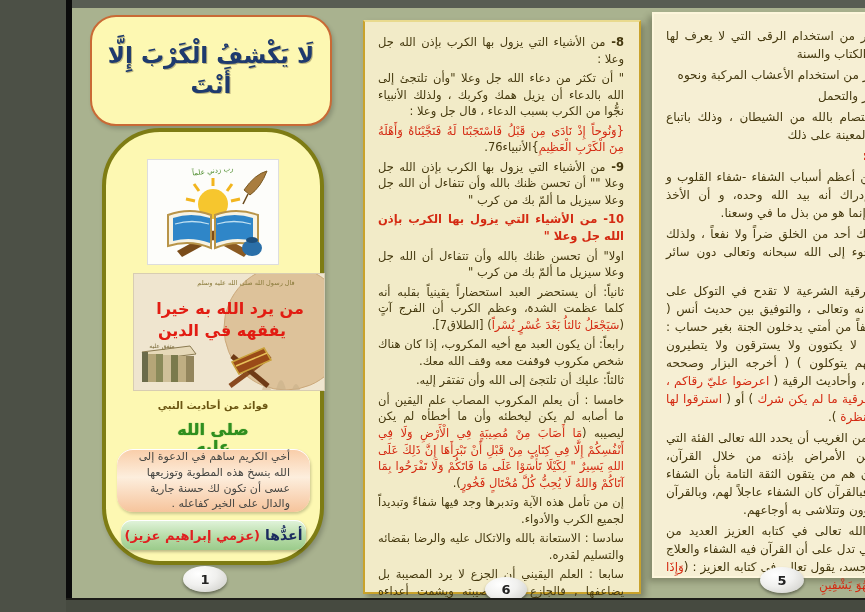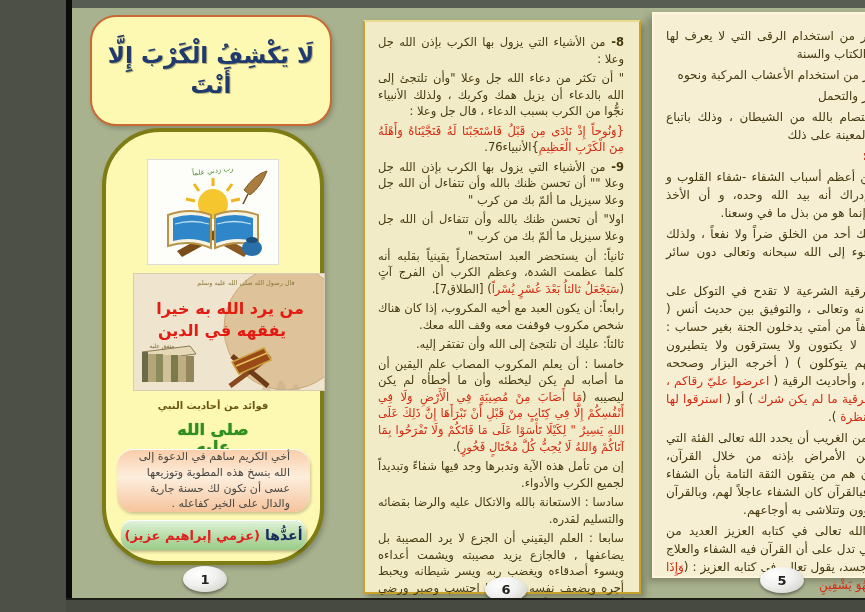--- a/index.html
+++ b/index.html
@@ -144,20 +144,21 @@
 
     <div class="page-oval oval-1">1</div>
   </section>
 
   <section class="paper paper-mid">
     <div class="text-flow flow-mid">
         <p><span class="s-b">8- </span><span class="s-n">من الأشياء التي يزول بها الكرب بإذن الله جل وعلا :</span></p>
         <p><span class="s-n">" أن تكثر من دعاء الله جل وعلا "وأن تلتجئ إلى الله بالدعاء أن يزيل همك وكربك ، ولذلك الأنبياء نجُّوا من الكرب بسبب الدعاء ، قال جل وعلا :</span></p>
         <p><span class="s-r">{وَنُوحاً إِذْ نَادَى مِن قَبْلُ فَاسْتَجَبْنَا لَهُ فَنَجَّيْنَاهُ وَأَهْلَهُ مِنَ الْكَرْبِ الْعَظِيمِ</span><span class="s-n">}الأنبياء76.</span></p>
         <p><span class="s-b">9- </span><span class="s-n">من الأشياء التي يزول بها الكرب بإذن الله جل وعلا "" أن تحسن ظنك بالله وأن تتفاءل أن الله جل وعلا سيزيل ما ألمّ بك من كرب "</span></p>
+        <p><span class="s-rb">10- من الأشياء التي يزول بها الكرب بإذن الله جل وعلا "</span></p>
         <p><span class="s-n">اولا" أن تحسن ظنك بالله وأن تتفاءل أن الله جل وعلا سيزيل ما ألمّ بك من كرب "</span></p>
         <p><span class="s-n">ثانياً: أن يستحضر العبد استحضاراً يقينياً بقلبه أنه كلما عظمت الشدة، وعظم الكرب أن الفرج آتٍ (</span><span class="s-r">سَيَجْعَلُ ثالثاُ بَعْدَ عُسْرٍ يُسْراً</span><span class="s-n">) [الطلاق7].</span></p>
         <p><span class="s-n">رابعاً: أن يكون العبد مع أخيه المكروب، إذا كان هناك شخص مكروب فوقفت معه وقف الله معك.</span></p>
         <p><span class="s-n">ثالثاً: عليك أن تلتجئ إلى الله وأن تفتقر إليه.</span></p>
         <p><span class="s-n">خامسا : أن يعلم المكروب المصاب علم اليقين أن ما أصابه لم يكن ليخطئه وأن ما أخطأه لم يكن ليصيبه (</span><span class="s-r">مَا أَصَابَ مِنْ مُصِيبَةٍ فِي الْأَرْضِ وَلَا فِي أَنْفُسِكُمْ إِلَّا فِي كِتَابٍ مِنْ قَبْلِ أَنْ نَبْرَأَهَا إِنَّ ذَلِكَ عَلَى اللهِ يَسِيرٌ " لِكَيْلَا تَأْسَوْا عَلَى مَا فَاتَكُمْ وَلَا تَفْرَحُوا بِمَا آتَاكُمْ وَاللهُ لَا يُحِبُّ كُلَّ مُخْتَالٍ فَخُورٍ</span><span class="s-n">).</span></p>
         <p><span class="s-n">إن من تأمل هذه الآية وتدبرها وجد فيها شفاءً وتبديداً لجميع الكرب والأدواء.</span></p>
         <p><span class="s-n">سادسا : الاستعانة بالله والاتكال عليه والرضا بقضائه والتسليم لقدره.</span></p>
         <p><span class="s-n">سابعا : العلم اليقيني أن الجزع لا يرد المصيبة بل يضاعفها , فالجازع يزيد مصيبته ويشمت أعداءه ويسوء أصدقاءه ويغضب ربه ويسر شيطانه ويحبط أجره ويضعف نفسه , أما إذا احتسب وصبر ورضي أخزى شيطانه وأرضى ربه وسر صديقه وساء عدوه وحمل على إخوانه فعزاهم قبل أن يعزوه , هذا هو الثبات في الأمر نسأل الله الثبات في الحياة وفي الممات.</span></p>
       </div>
   </section>

